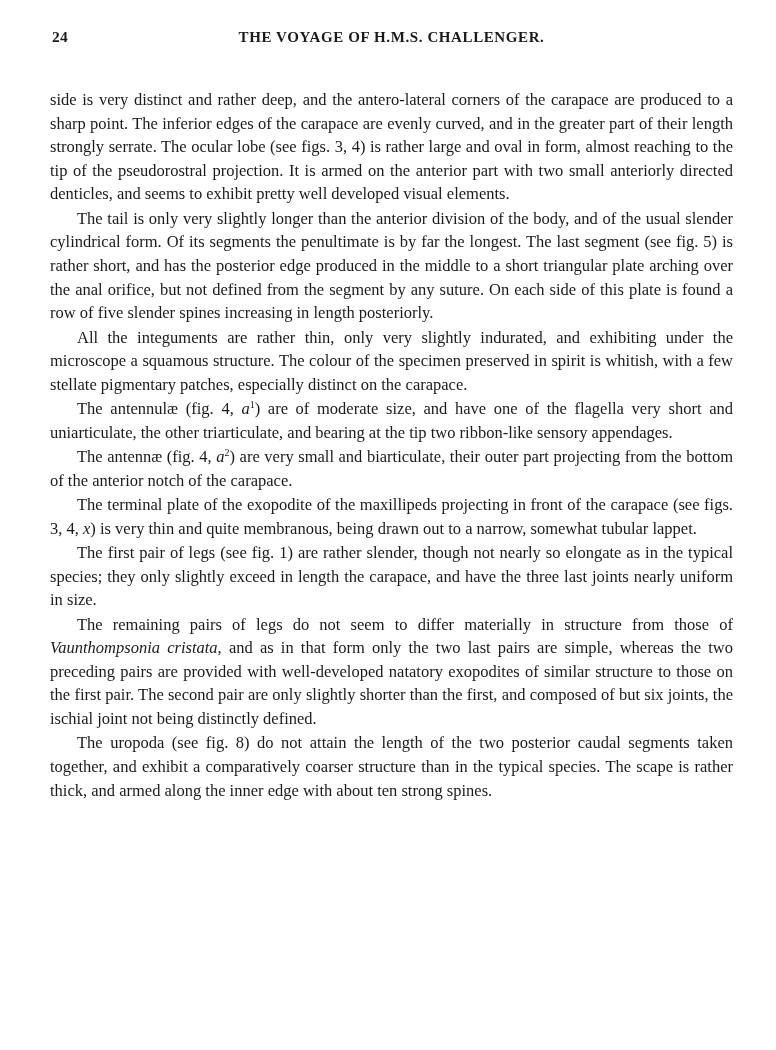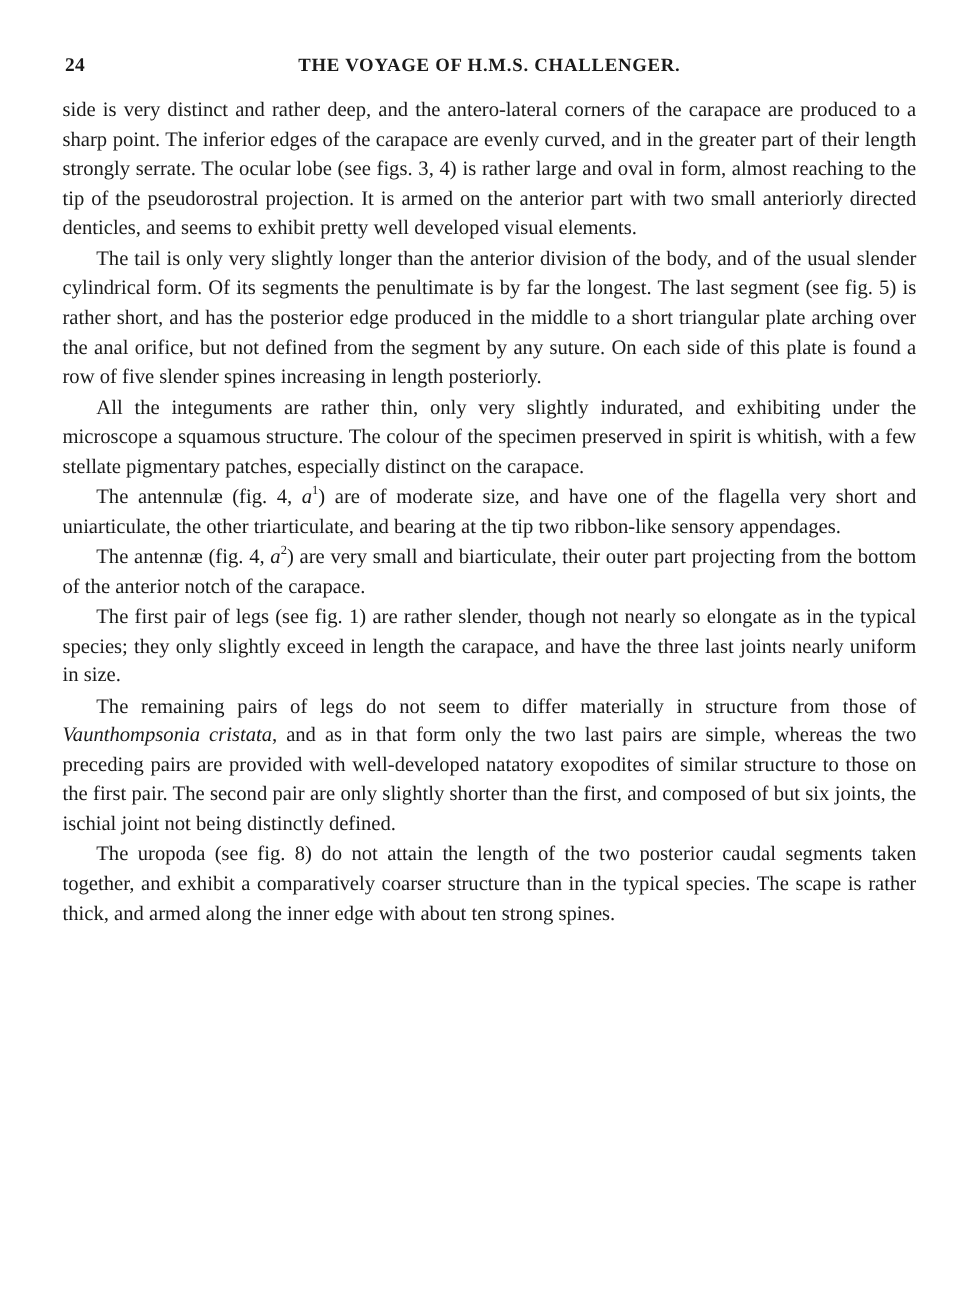--- a/index.html
+++ b/index.html
@@ -11,21 +11,21 @@
       width: 776px;
       height: 1050px;
       overflow: hidden;
       position: relative;
       font-family: "Liberation Serif", "DejaVu Serif", serif;
       color: #1a1a1a;
     }
     .page {
       position: absolute;
       left: 50px;
-      top: 38px;
+      top: 22px;
       width: 683px;
     }
     .running-head {
       position: relative;
       height: 30px;
       font-size: 14px;
       letter-spacing: 0.3px;
     }
     .page-number {
       position: absolute;
@@ -38,21 +38,21 @@
       position: absolute;
       left: 0;
       right: 0;
       top: 7px;
       text-align: center;
       font-size: 15px;
       font-weight: bold;
       letter-spacing: 0.6px;
     }
     .body-text {
-      margin-top: 8px;
+      margin-top: 36px;
       font-size: 16.5px;
       line-height: 23.6px;
       text-align: justify;
     }
     .body-text p {
       margin: 0;
       text-indent: 0;
     }
     .body-text p.indent {
       text-indent: 27px;
@@ -83,20 +83,21 @@
 
 
     <p class="indent">The tail is only very slightly longer than the anterior division of the body, and of the usual slender cylindrical form.  Of its segments the penultimate is by far the longest. The last segment (see fig. 5) is rather short, and has the posterior edge produced in the middle to a short triangular plate arching over the anal orifice, but not defined from the segment by any suture.  On each side of this plate is found a row of five slender spines increasing in length posteriorly.</p>
 
     <p class="indent">All the integuments are rather thin, only very slightly indurated, and exhibiting under the microscope a squamous structure.  The colour of the specimen preserved in spirit is whitish, with a few stellate pigmentary patches, especially distinct on the carapace.</p>
 
     <p class="indent"><span>The antennulæ (fig. 4, </span><em>a</em><sup>1</sup><span>) are of moderate size, and have one of the flagella very short and uniarticulate, the other triarticulate, and bearing at the tip two ribbon-like sensory appendages.</span></p>
 
     <p class="indent"><span>The antennæ (fig. 4, </span><em>a</em><sup>2</sup><span>) are very small and biarticulate, their outer part projecting from the bottom of the anterior notch of the carapace.</span></p>
 
+    <p class="indent"><span>The terminal plate of the exopodite of the maxillipeds projecting in front of the carapace (see figs. 3, 4, </span><em>x</em><span>) is very thin and quite membranous, being drawn out to a narrow, somewhat tubular lappet.</span></p>
 
     <p class="indent">The first pair of legs (see fig. 1) are rather slender, though not nearly so elongate as in the typical species; they only slightly exceed in length the carapace, and have the three last joints nearly uniform in size.</p>
 
     <p class="indent"><span>The remaining pairs of legs do not seem to differ materially in structure from those of </span><em>Vaunthompsonia cristata</em><span>, and as in that form only the two last pairs are simple, whereas the two preceding pairs are provided with well-developed natatory exopodites of similar structure to those on the first pair.  The second pair are only slightly shorter than the first, and composed of but six joints, the ischial joint not being distinctly defined.</span></p>
 
     <p class="indent">The uropoda (see fig. 8) do not attain the length of the two posterior caudal segments taken together, and exhibit a comparatively coarser structure than in the typical species. The scape is rather thick, and armed along the inner edge with about ten strong spines.</p>
   </div>
 </div>
 
 </body></html>

